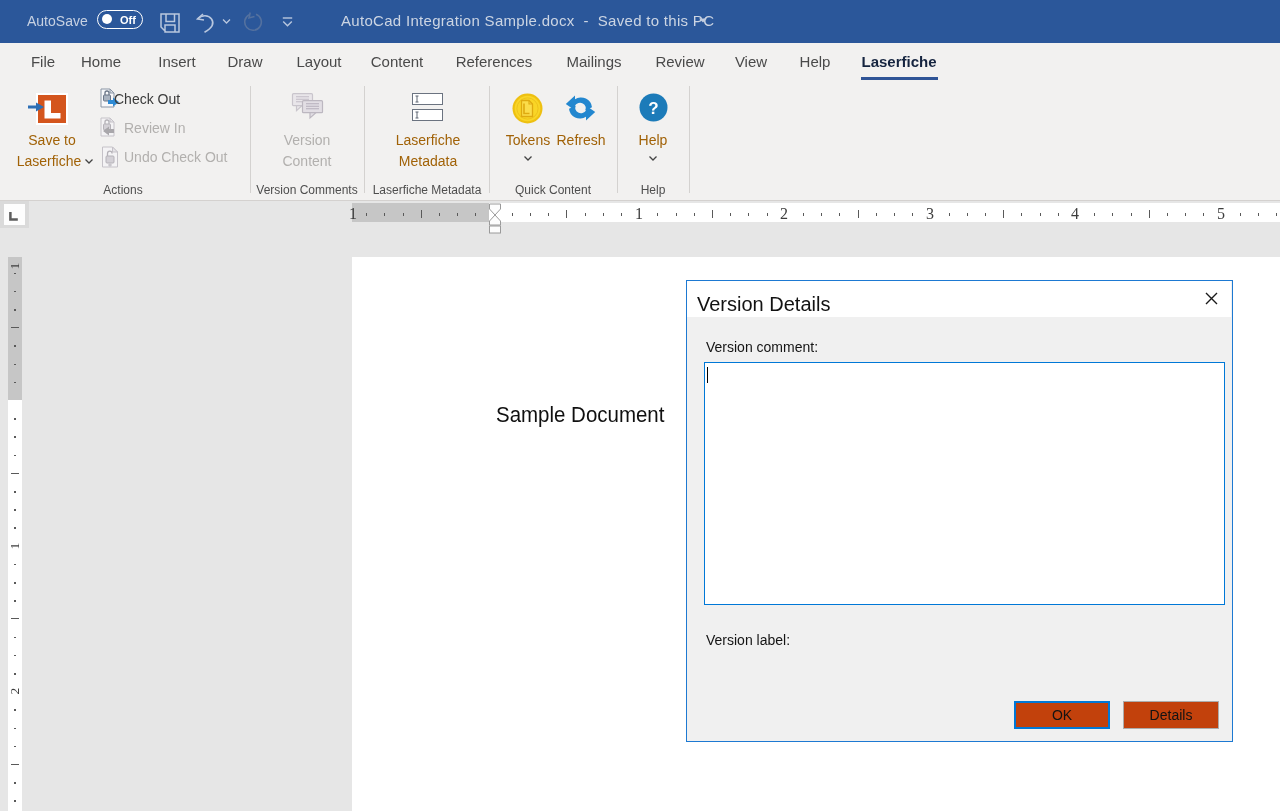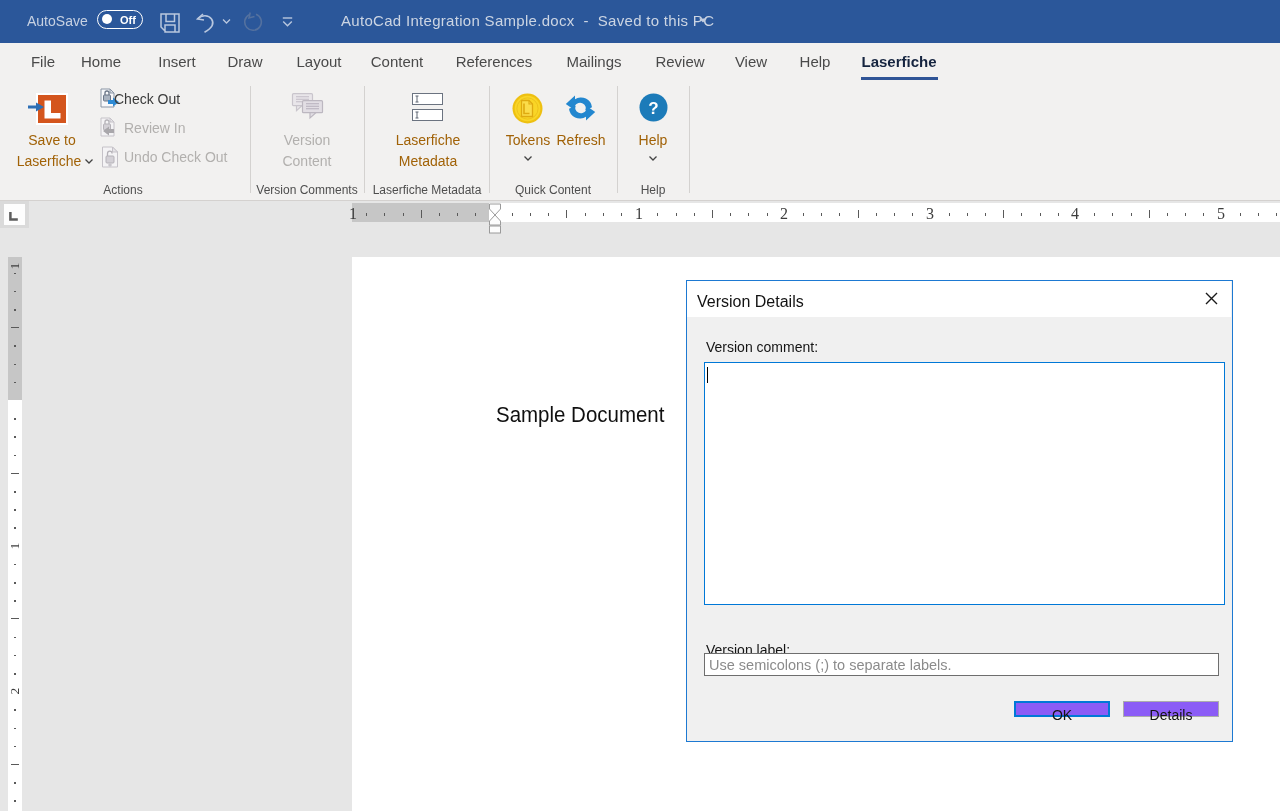--- a/index.html
+++ b/index.html
@@ -45,28 +45,28 @@
   
   #docarea { position:absolute; left:0; top:257px; width:1280px; height:554px; background:#e6e6e6; }
   #page { position:absolute; left:352px; top:0px; width:928px; height:554px; background:#ffffff; }
   #heading { position:absolute; left:496px; top:145px; font-size:22.5px; font-weight:400; color:#101010; transform:scaleX(0.91); transform-origin:0 0; }
   #vruler { position:absolute; left:8px; top:0px; width:14px; height:554px; background:#ffffff; }
   #vmargin { position:absolute; left:0; top:0; width:14px; height:143px; background:#c6c6c6; }
 
   
   #dialog { position:absolute; left:686px; top:280px; width:547px; height:462px; background:#f0f0f0; border:1.5px solid #1d79d2; }
   #dtitle { position:absolute; left:0; top:0; width:544px; height:36px; background:#ffffff; }
-  #dtitle span { position:absolute; left:10px; top:12px; font-size:16px; color:#121212; }
+  #dtitle span { position:absolute; left:10px; top:12px; font-size:20px; color:#121212; }
   #dlbl1 { position:absolute; left:19px; top:58px; font-size:14px; color:#141414; }
   #dta { position:absolute; left:17px; top:81px; width:521px; height:243px; background:#ffffff; border:1px solid #0078d7; }
   #cursor { position:absolute; left:1.5px; top:4px; width:1.5px; height:16px; background:#000000; }
-  #dlbl2 { position:absolute; left:19px; top:361px; font-size:14px; color:#141414; }
+  #dlbl2 { position:absolute; left:19px; top:351px; font-size:14px; color:#141414; }
   #dinput { position:absolute; left:17px; top:372px; width:515px; height:23px; background:#ffffff; border:1px solid #6e6e6e; }
   #dinput span { position:absolute; left:4px; top:3px; font-size:14.5px; color:#8b8b8b; }
-  .dbtn { position:absolute; top:420px; width:96px; height:16px; background:#8b5cf6; font-size:14px; color:#131313; text-align:center; line-height:25px; }
+  .dbtn { position:absolute; top:420px; width:96px; height:28px; background:#c2410c; font-size:14px; color:#131313; text-align:center; line-height:25px; }
   #okbtn { left:327px; border:2px solid #0078d7; }
   #cancelbtn { left:436px; border:1px solid #acacac; line-height:26px; }
 </style>
 </head>
 <body>
 
 <div id="titlebar">
   <span id="autosave">AutoSave</span>
   <div id="toggle">
       <div class="knob"></div>
@@ -325,18 +325,15 @@
       <span>Version Details</span>
     </div>
   <svg class="abs" style="left:518px;top:11px" width="13" height="13" viewBox="0 0 13 13">
     <path d="M1 1 L12 12 M12 1 L1 12" stroke="#1a1a1a" stroke-width="1.4"></path>
   </svg>
   <span id="dlbl1">Version comment:</span>
   <div id="dta">
       <div id="cursor"></div>
     </div>
   <span id="dlbl2">Version label:</span>
-  <div id="dinput">
-      <span>Use semicolons (;) to separate labels.</span>
-    </div>
   <div class="dbtn" id="okbtn">OK</div>
   <div class="dbtn" id="cancelbtn">Details</div>
 </div>
 
 </body></html>

